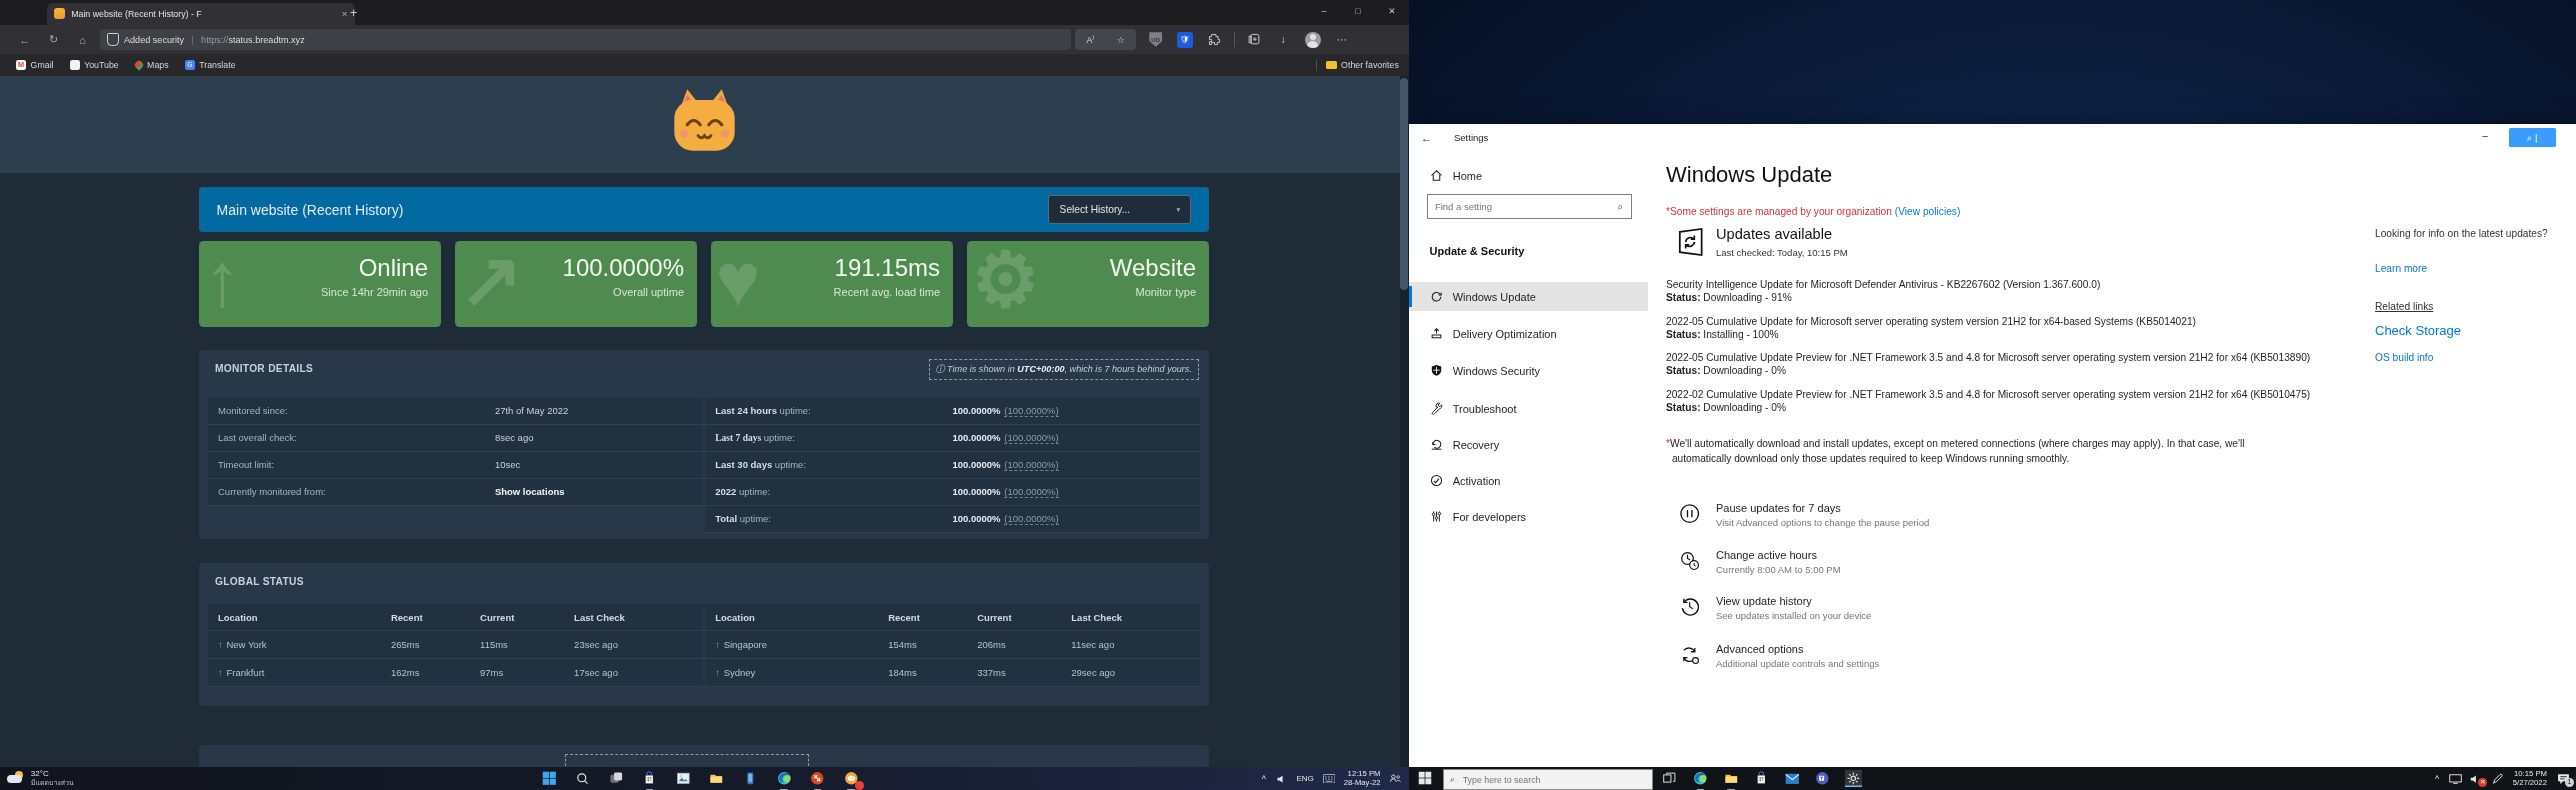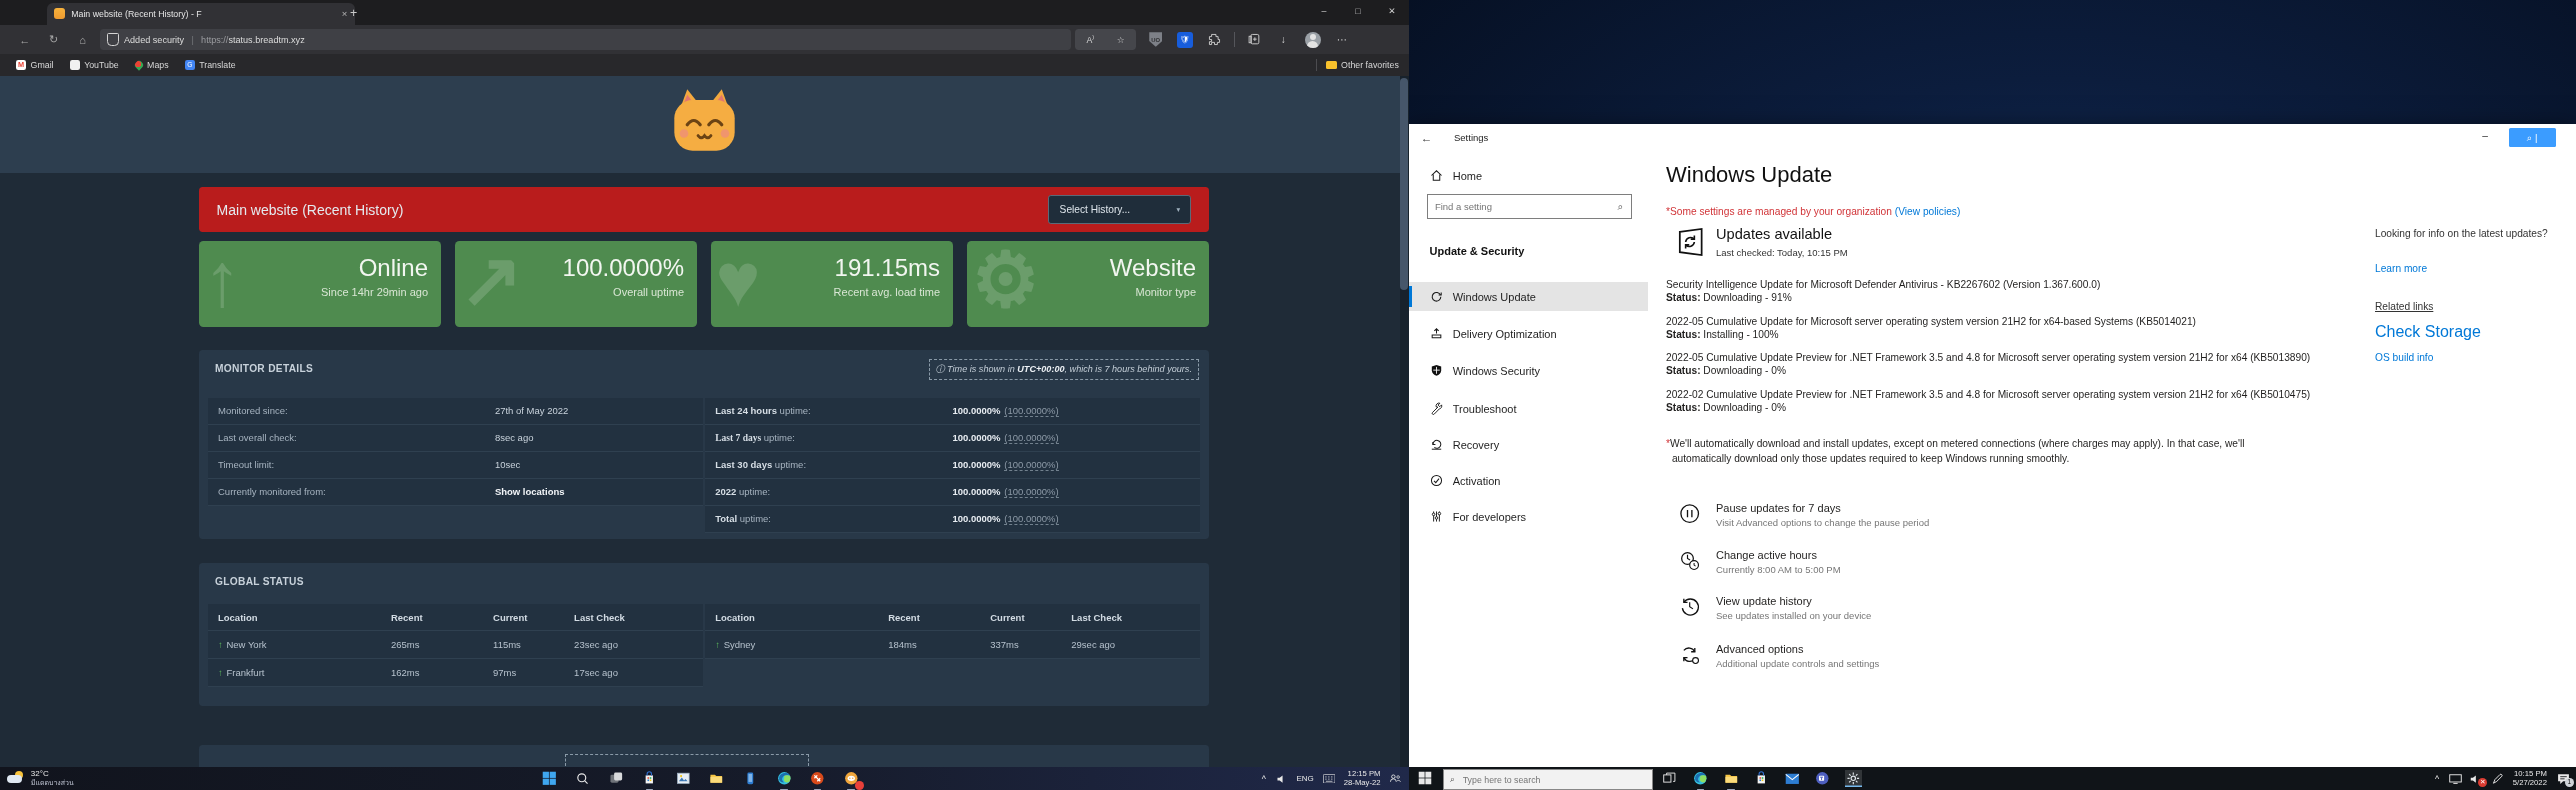--- a/index.html
+++ b/index.html
@@ -35,40 +35,40 @@
   .bookmarks{left:0;top:54px;width:1409px;height:22px;background:#28282b;display:flex;align-items:center;color:#d8d8d8;font-size:8.8px;}
   .bm{display:flex;align-items:center;margin-left:16px;}
   .bm .ic{width:10.2px;height:10.2px;margin-right:4.4px;border-radius:2.2px;display:inline-block;}
   .page{left:0;top:76px;width:1409px;height:691px;background:#1f2b37;overflow:hidden;}
   .hero{left:0;top:0;width:1409px;height:97px;background:#2d3e4f;}
   .scrollbar{right:0;top:0;width:9.5px;height:691px;background:#18222c;}
   .scroll-thumb{right:0.7px;top:1.5px;width:8px;height:212px;background:#46566a;border-radius:4.4px;}
 
   
   .panel{background:#283848;border-radius:3.7px;}
-  .pg-header{left:199px;top:111px;width:1010px;height:45px;background:#b91c1c;border-radius:3.7px;display:flex;align-items:center;color:#e4eaef;font-size:14px;padding:0 17.6px;box-sizing:border-box;}
+  .pg-header{left:199px;top:111px;width:1010px;height:45px;background:#0369a1;border-radius:3.7px;display:flex;align-items:center;color:#e4eaef;font-size:14px;padding:0 17.6px;box-sizing:border-box;}
   .select-btn{margin-left:auto;width:143px;height:29px;border:0.7px solid #59health;border:0.7px solid #5a6a78;border-radius:2.9px;background:#1f2d3a;color:#dfe6ec;font-size:10.2px;display:flex;align-items:center;padding:0 10.2px;box-sizing:border-box;justify-content:space-between;}
   .tile{top:165px;width:242px;height:86px;background:#4f8b4f;border-radius:4.4px;overflow:hidden;color:#eef4ec;}
   .tile .wm{position:absolute;left:4.4px;top:-4.4px;font-size:76px;color:rgba(255,255,255,0.16);font-weight:bold;line-height:86px;}
   .tile .big{position:absolute;right:13px;top:13px;font-size:24px;font-weight:300;color:#f2f6f0;}
   .tile .sub{position:absolute;right:13px;top:45px;font-size:11px;color:#d9e6d4;}
   .sec-title{color:#c7d1da;font-weight:bold;font-size:10.2px;letter-spacing:0.3px;}
   .time-badge{border:0.7px dashed #8a9aa8;color:#c3cdd6;font-style:italic;font-size:9.1px;padding:2.9px 5.9px;}
   .dtable{position:absolute;width:495px;}
   .drow{position:relative;height:26px;background:#223140;border-bottom:0.7px solid #2f4050;color:#a7b4c0;font-size:9.5px;}
   .drow .lbl{position:absolute;left:10.2px;top:7.3px;}
   .drow .val{position:absolute;left:58%;top:7.3px;color:#c9d3dc;}
   .drow .val.link{color:#f2f5f8;font-weight:bold;}
   .uval b{color:#e8edf2;}
   .uval .paren{color:#8d9aa7;border-bottom:0.7px dashed #72818e;margin-left:3.7px;}
   .gtable{position:absolute;width:495px;}
   .ghead{position:relative;height:26px;background:#223140;border-bottom:0.7px solid #2f4050;color:#d3dce4;font-weight:bold;font-size:9.5px;}
   .grow{position:relative;height:27px;background:#223140;border-bottom:0.7px solid #2f4050;color:#b6c2cd;font-size:9.5px;}
   .gc{position:absolute;top:8px;}
-  .gc0{left:10.2px;} .gc1{left:37%;} .gc2{left:55%;margin-left:13px;} .gc3{left:74%;}
+  .gc0{left:10.2px;} .gc1{left:37%;} .gc2{left:55%;} .gc3{left:74%;}
   .uparrow{color:#5cb85c;font-weight:bold;margin-right:3.7px;}
 
   
   .settings{left:0;top:124px;width:1167px;height:643px;background:#fff;box-shadow:0 4.4px 22px rgba(0,0,0,.55);color:#1a1a1a;}
   .s-titlebar{left:0;top:0;width:1167px;height:29px;background:#fff;}
   .s-back{left:11.7px;top:6.6px;font-size:11.7px;color:#333;}
   .s-title{left:45px;top:8px;font-size:9.5px;color:#222;}
   .s-min{right:88px;top:5.9px;font-size:10.2px;color:#333;}
   .s-searchbox{right:20.5px;top:4.4px;width:47px;height:19px;background:#3b9cff;border-radius:1.5px;color:#fff;display:flex;align-items:center;justify-content:center;font-size:9.5px;gap:2.9px;}
   .side-item{left:0;width:239px;height:29px;display:flex;align-items:center;font-size:11px;color:#1f1f1f;}
@@ -309,20 +309,26 @@
           </div>
       </div>
       <div class="gtable" style="left:506px;top:41px;">
         <div class="ghead">
             <span class="gc gc0">Location</span>
             <span class="gc gc1">Recent</span>
             <span class="gc gc2">Current</span>
             <span class="gc gc3">Last Check</span>
           </div>
         <div class="grow">
+            <span class="gc gc0"><span class="uparrow">↑</span><span>Singapore</span></span>
+            <span class="gc gc1">154ms</span>
+            <span class="gc gc2">206ms</span>
+            <span class="gc gc3">11sec ago</span>
+          </div>
+        <div class="grow">
             <span class="gc gc0"><span class="uparrow">↑</span><span>Sydney</span></span>
             <span class="gc gc1">184ms</span>
             <span class="gc gc2">337ms</span>
             <span class="gc gc3">29sec ago</span>
           </div>
       </div>
     </div>
 
     <div class="ab panel" style="left:199px;top:669px;width:1010px;height:22px;border-radius:3.7px 3.7px 0 0;">
       <span class="ab" style="left:366px;top:8.8px;width:242px;height:11.7px;border:0.7px dashed #8a9aa8;border-bottom:0;"></span>
@@ -617,21 +623,21 @@
         </svg>
       </div>
     <div class="ab" style="left:307px;top:519px;">
       <div class="action-title">Advanced options</div>
       <div class="action-sub">Additional update controls and settings</div>
     </div>
 
     <div class="ab aside-t" style="left:966px;top:104px;width:183px;">Looking for info on the latest updates?</div>
     <div class="ab bluelink" style="left:966px;top:139px;font-size:10.2px;">Learn more</div>
     <div class="ab aside-t" style="left:966px;top:177px;text-decoration:underline;">Related links</div>
-    <div class="ab bluelink" style="left:966px;top:199px;font-size:16px;">Check Storage</div>
+    <div class="ab bluelink" style="left:966px;top:199px;font-size:13px;">Check Storage</div>
     <div class="ab bluelink" style="left:966px;top:228px;font-size:10.2px;">OS build info</div>
   </div>
 
   <div class="ab taskbar" id="tb-right">
     <span class="ab" style="left:8.8px;top:4.4px;">
         <svg class="ic" width="14" height="14" viewBox="0 0 19 19">
           <rect x="1" y="1" width="8" height="8" fill="#e8e8e8"></rect>
           <rect x="10" y="1" width="8" height="8" fill="#e8e8e8"></rect>
           <rect x="1" y="10" width="8" height="8" fill="#e8e8e8"></rect>
           <rect x="10" y="10" width="8" height="8" fill="#e8e8e8"></rect>

